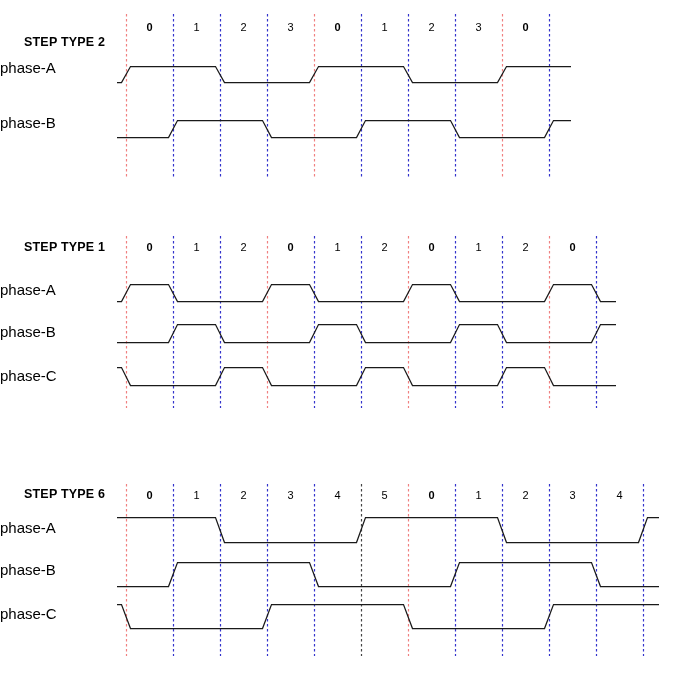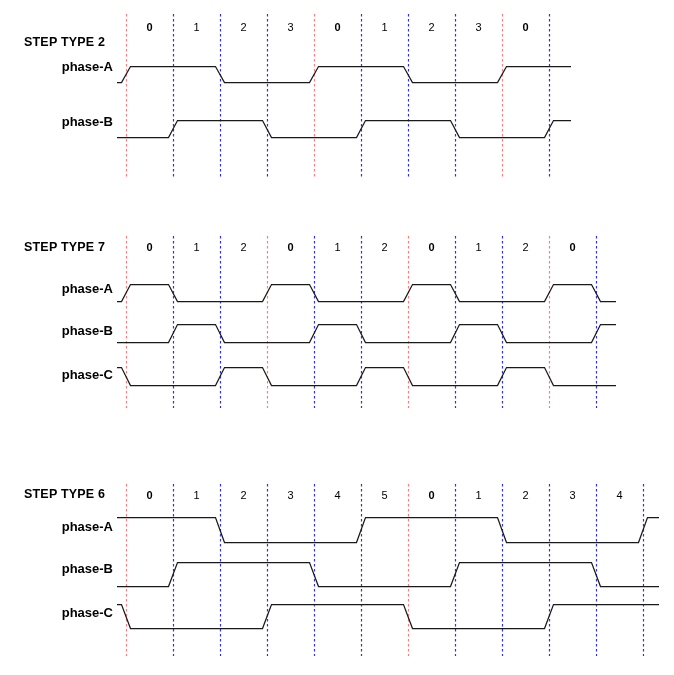--- a/index.html
+++ b/index.html
@@ -9,22 +9,22 @@
     color:#000000;overflow:hidden;position:relative;
   }
   #root{position:relative;width:674px;height:675px;}
   .diagram{position:absolute;left:0;width:674px;}
   .diagram svg{display:block;}
   .sect-title{
     position:absolute;font-weight:bold;font-size:12.5px;
     letter-spacing:.2px;color:#000;white-space:nowrap;
   }
   .sig-label{
-    position:absolute;font-size:13px;color:#000;
-    white-space:nowrap;text-align:right;font-weight:bold;
+    position:absolute;font-size:15px;color:#000;
+    white-space:nowrap;
   }
   .step-num{
     position:absolute;font-size:11px;color:#000;
     text-align:center;white-space:nowrap;
   }
   .step-num.bold{font-weight:bold;}
 </style>
 </head>
 <body>
 
@@ -51,21 +51,21 @@
         <line x1="361.5" y1="14" x2="361.5" y2="178" stroke="#3333cc" stroke-width="1.2" stroke-dasharray="2.4,2.6"></line>
         <line x1="408.5" y1="14" x2="408.5" y2="178" stroke="#3333cc" stroke-width="1.2" stroke-dasharray="2.4,2.6"></line>
         <line x1="455.5" y1="14" x2="455.5" y2="178" stroke="#3333cc" stroke-width="1.2" stroke-dasharray="2.4,2.6"></line>
         <line x1="502.5" y1="14" x2="502.5" y2="178" stroke="#f08080" stroke-width="1.2" stroke-dasharray="2.4,2.6"></line>
         <line x1="549.5" y1="14" x2="549.5" y2="178" stroke="#3333cc" stroke-width="1.2" stroke-dasharray="2.4,2.6"></line>
         <path d="M117.0,82.5 L121.5,82.5 L130.5,66.5 L173.0,66.5 L215.5,66.5 L224.5,82.5 L267.0,82.5 L309.5,82.5 L318.5,66.5 L361.0,66.5 L403.5,66.5 L412.5,82.5 L455.0,82.5 L497.5,82.5 L506.5,66.5 L571.0,66.5" fill="none" stroke="#1a1a1a" stroke-width="1.25" stroke-linejoin="miter" stroke-linecap="butt"></path>
         <path d="M117.0,137.5 L126.0,137.5 L168.5,137.5 L177.5,120.5 L220.0,120.5 L262.5,120.5 L271.5,137.5 L314.0,137.5 L356.5,137.5 L365.5,120.5 L408.0,120.5 L450.5,120.5 L459.5,137.5 L502.0,137.5 L544.5,137.5 L553.5,120.5 L571.0,120.5" fill="none" stroke="#1a1a1a" stroke-width="1.25" stroke-linejoin="miter" stroke-linecap="butt"></path>
       </svg>
     </div>
     <div class="diagram" style="top: 0px;">
-      <div class="sect-title" style="left: 24px; top: 240px;">STEP TYPE 7</div>
+      <div class="sect-title" style="left: 24px; top: 240px;">STEP TYPE 1</div>
       <div class="step-num bold" style="left: 129.5px; top: 241px; width: 40px;">0</div>
       <div class="step-num" style="left: 176.5px; top: 241px; width: 40px;">1</div>
       <div class="step-num" style="left: 223.5px; top: 241px; width: 40px;">2</div>
       <div class="step-num bold" style="left: 270.5px; top: 241px; width: 40px;">0</div>
       <div class="step-num" style="left: 317.5px; top: 241px; width: 40px;">1</div>
       <div class="step-num" style="left: 364.5px; top: 241px; width: 40px;">2</div>
       <div class="step-num bold" style="left: 411.5px; top: 241px; width: 40px;">0</div>
       <div class="step-num" style="left: 458.5px; top: 241px; width: 40px;">1</div>
       <div class="step-num" style="left: 505.5px; top: 241px; width: 40px;">2</div>
       <div class="step-num bold" style="left: 552.5px; top: 241px; width: 40px;">0</div>

